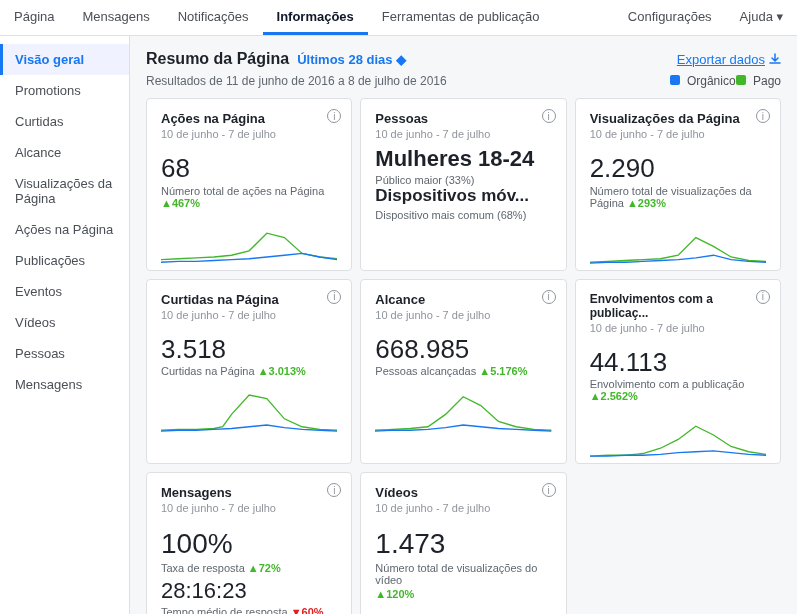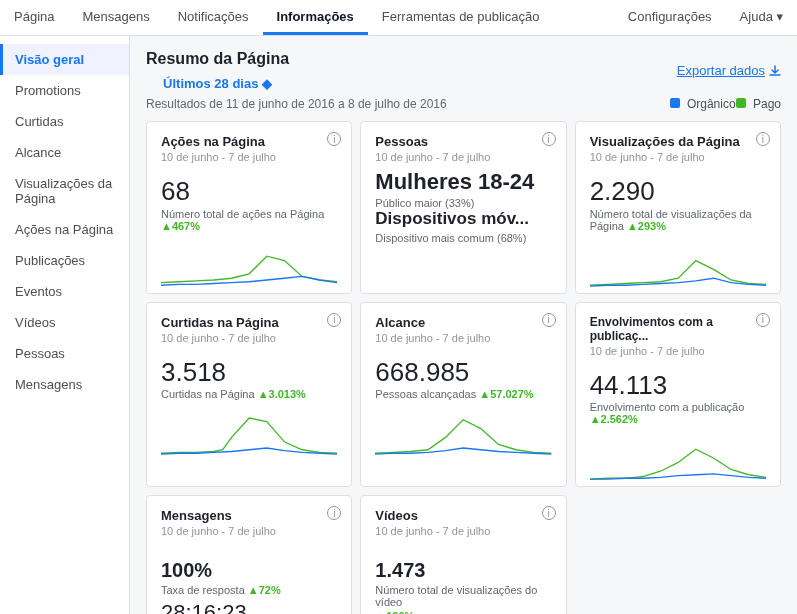--- a/index.html
+++ b/index.html
@@ -17,21 +17,21 @@
     
     .sidebar { width: 130px; background: #fff; border-right: 1px solid #dddfe2; flex-shrink: 0; padding: 8px 0; overflow-y: auto; }
     .sidebar-item { padding: 8px 12px; cursor: pointer; font-size: 13px; color: #4b4f56; border-left: 3px solid transparent; }
     .sidebar-item.active { color: #1877f2; font-weight: 600; border-left: 3px solid #1877f2; background: #f0f2ff; }
 
     
     .main { flex: 1; overflow-y: auto; padding: 14px 16px; }
 
     
     .page-header { display: flex; align-items: center; justify-content: space-between; margin-bottom: 6px; }
-    .page-title-row { display: flex; align-items: center; gap: 8px; font-size: 16px; font-weight: 600; flex-direction: column; }
+    .page-title-row { display: flex; align-items: center; gap: 8px; font-size: 16px; font-weight: 600; }
     .period-selector { font-size: 13px; color: #1877f2; cursor: pointer; }
     .export-link { font-size: 13px; color: #1877f2; cursor: pointer; display: flex; align-items: center; gap: 4px; text-decoration: underline; }
 
     
     .date-range-row { display: flex; align-items: center; justify-content: space-between; margin-bottom: 10px; }
     .date-range-text { font-size: 12px; color: #606770; }
     .legend { display: flex; align-items: center; font-size: 12px; color: #4b4f56; }
     .legend-dot { width: 10px; height: 10px; border-radius: 2px; display: inline-block; margin-right: 4px; }
 
     
@@ -43,21 +43,21 @@
     .card-sub { font-size: 11px; color: #606770; margin-top: 2px; }
     .card-change { color: #42b72a; font-weight: 600; }
     .card-change-down { color: #e02020; font-weight: 600; }
     .card-info-icon { position: absolute; top: 10px; right: 10px; width: 14px; height: 14px; border-radius: 50%; border: 1px solid #90949c; color: #90949c; font-size: 10px; display: flex; align-items: center; justify-content: center; cursor: pointer; }
 
     
     .mini-chart { height: 50px; margin-top: 8px; width: 100%; }
 
     
     .cards-grid-bottom { display: grid; grid-template-columns: repeat(3, 1fr); gap: 8px; margin-top: 8px; }
-    .card-bottom-value { font-size: 20px; font-weight: 700; margin-top: 22px; }
+    .card-bottom-value { font-size: 28px; font-weight: 400; margin-top: 14px; }
     .card-time-value { font-size: 22px; font-weight: 300; color: #1d2129; margin-top: 4px; }
   </style>
 </head>
 <body>
 
 <nav class="top-nav">
   <div class="top-nav-item">Página</div>
   <div class="top-nav-item">Mensagens</div>
   <div class="top-nav-item">Notificações</div>
   <div class="top-nav-item active">Informações</div>
@@ -173,21 +173,21 @@
         </svg>
       </div>
 
       <div class="card">
         <div class="card-info-icon">i</div>
         <div class="card-title">Alcance</div>
         <div class="card-date">10 de junho - 7 de julho</div>
         <div class="card-value">668.985</div>
         <div class="card-sub">
           <span>Pessoas alcançadas</span>
-          <span class="card-change">▲57.027%</span>
+          <span class="card-change">▲5.176%</span>
         </div>
         <svg class="mini-chart" viewBox="0 0 200 50">
           <polyline points="0,48 20,47 40,46 60,44 80,30 100,10 120,20 140,38 160,44 180,47 200,48" fill="none" stroke="#42b72a" stroke-width="1.5"></polyline>
           <polyline points="0,49 20,48 40,48 60,47 80,45 100,42 120,44 140,46 160,47 180,48 200,49" fill="none" stroke="#1877f2" stroke-width="1.5"></polyline>
         </svg>
       </div>
 
       <div class="card">
         <div class="card-info-icon">i</div>
         <div class="card-title" style="font-size:12px;">Envolvimentos com a publicaç...</div>

